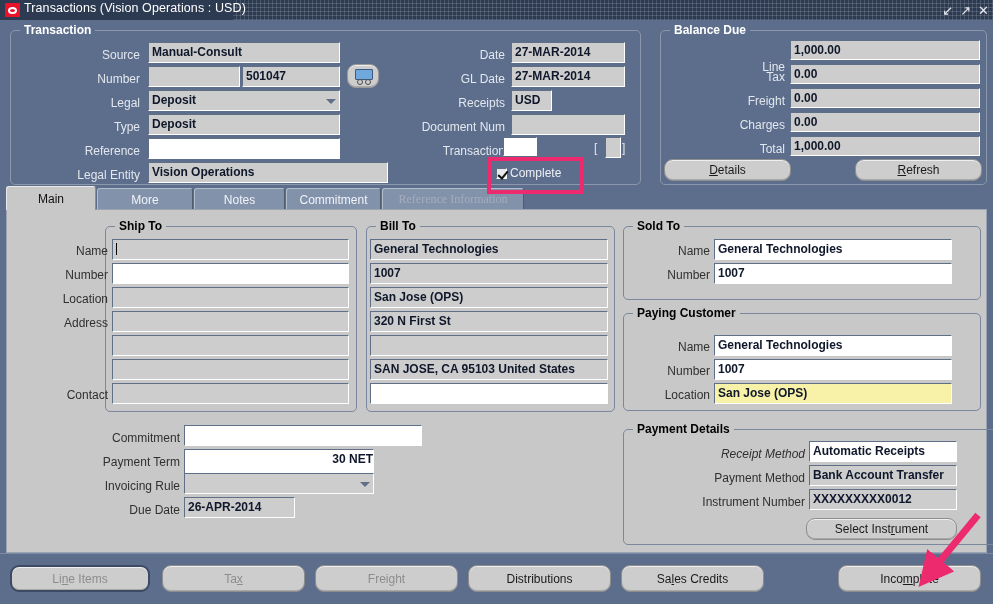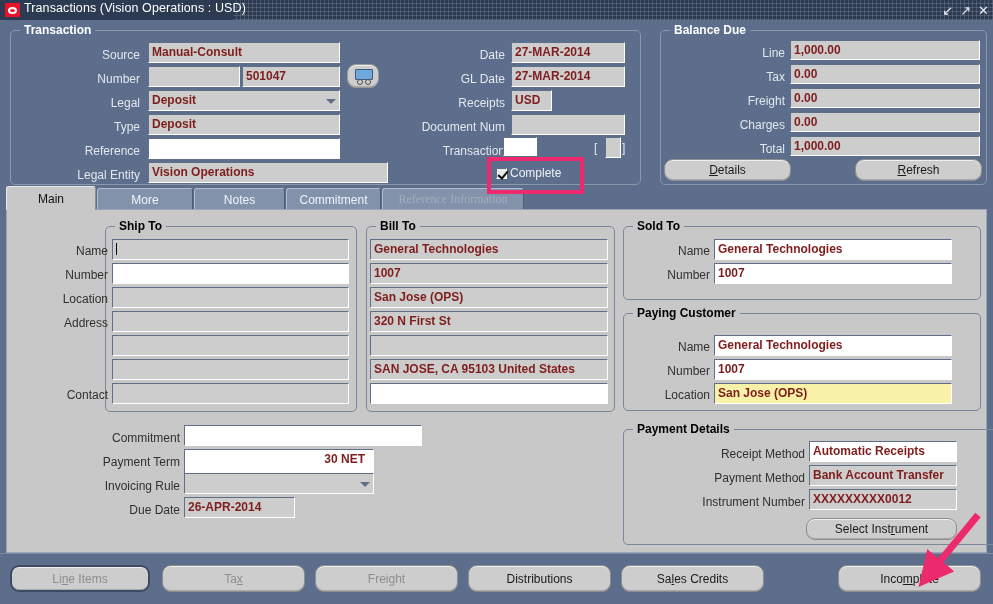--- a/index.html
+++ b/index.html
@@ -82,22 +82,22 @@
   .lbl.dark { color: #303030; }
 
   
   .fld {
     position: absolute;
     border-top: 1px solid #5f6f87;
     border-left: 1px solid #5f6f87;
     border-right: 1px solid #ffffff;
     border-bottom: 1px solid #ffffff;
     background: #cdcdcd;
-    font-weight: bold; font-size: 12px; color: #7f1d1d;
-    padding: 1px 8px 0 3px; line-height: 16px;
+    font-weight: bold; font-size: 12px; color: #0f172a;
+    padding: 1px 0 0 3px; line-height: 16px;
     white-space: nowrap; overflow: hidden;
   }
   .fld.editable { background: #ffffff; }
   .fld.hl { background: #f7f2a8; }
   .fld.lov { padding-right: 14px; }
   .fld .caret {
     display: inline-block; width: 1px; height: 12px;
     background: #000; vertical-align: -2px;
   }
   .fld .arrow {
@@ -280,21 +280,21 @@
 
   <div class="cbwrap" style="left:496px; top:166px;">
     <span class="cbox"></span>
     <span class="cblabel">Complete</span>
   </div>
 
   <div class="grp" style="left:660px; top:30px; width:327px; height:155px;">
     <div class="grp-title">Balance Due</div>
   </div>
 
-  <div class="lbl" style="left:665px; top:46px; width:120px;">Line</div>
+  <div class="lbl" style="left:665px; top:60px; width:120px;">Line</div>
   <div class="fld" style="left:790px; top:40px; width:190px; height:20px;">1,000.00</div>
 
   <div class="lbl" style="left:665px; top:70px; width:120px;">Tax</div>
   <div class="fld" style="left:790px; top:64px; width:190px; height:20px;">0.00</div>
 
   <div class="lbl" style="left:665px; top:94px; width:120px;">Freight</div>
   <div class="fld" style="left:790px; top:88px; width:190px; height:20px;">0.00</div>
 
   <div class="lbl" style="left:665px; top:118px; width:120px;">Charges</div>
   <div class="fld" style="left:790px; top:112px; width:190px; height:20px;">0.00</div>
@@ -374,21 +374,21 @@
   <div class="lbl dark" style="left:630px; top:340px; width:80px;">Name</div>
   <div class="fld editable" style="left:714px; top:335px; width:238px; height:21px;">General Technologies</div>
   <div class="lbl dark" style="left:630px; top:364px; width:80px;">Number</div>
   <div class="fld editable" style="left:714px; top:359px; width:238px; height:21px;">1007</div>
   <div class="lbl dark" style="left:630px; top:388px; width:80px;">Location</div>
   <div class="fld hl" style="left:714px; top:383px; width:238px; height:21px;">San Jose (OPS)</div>
 
   <div class="grp light" style="left:623px; top:429px; width:398px; height:116px;">
     <div class="grp-title">Payment Details</div>
   </div>
-  <div class="lbl dark" style="left:630px; top:447px; width:175px;">Receipt Method</div>
+  <div class="lbl dark" style="left:630px; top:447px; width:175px;font-style:italic;">Receipt Method</div>
   <div class="fld editable" style="left:809px; top:441px; width:148px; height:21px;">Automatic Receipts</div>
   <div class="lbl dark" style="left:630px; top:471px; width:175px;">Payment Method</div>
   <div class="fld" style="left:809px; top:465px; width:148px; height:21px;">Bank Account Transfer</div>
   <div class="lbl dark" style="left:630px; top:495px; width:175px;">Instrument Number</div>
   <div class="fld" style="left:809px; top:489px; width:148px; height:21px;">XXXXXXXXX0012</div>
   <div class="btn" style="left:806px; top:518px; width:151px; height:22px; background:#cdcdcd;">
     <span><span>Select Inst</span><u>r</u><span>ument</span></span>
   </div>
 
   <div class="lbl dark" style="left:20px; top:431px; width:160px;">Commitment</div>

